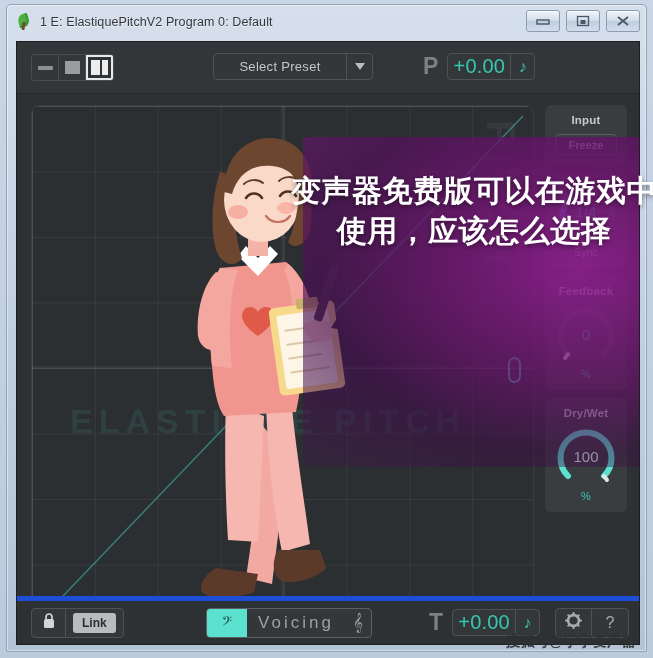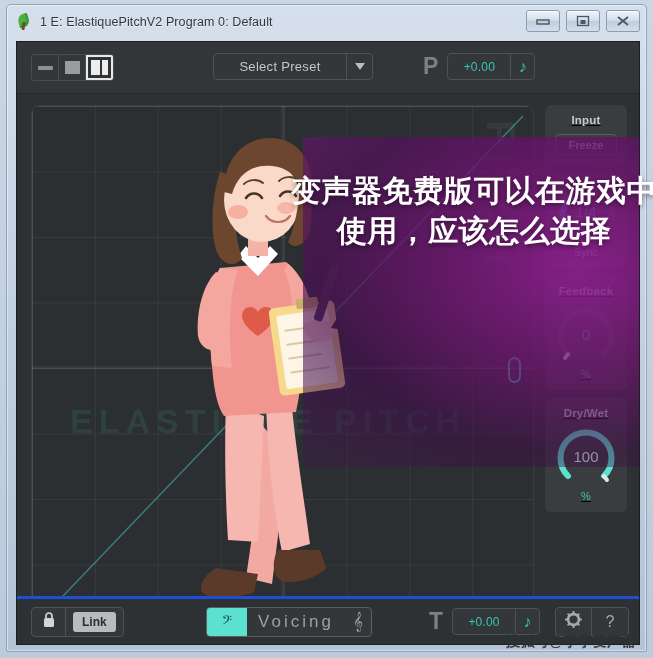--- a/index.html
+++ b/index.html
@@ -150,21 +150,21 @@
   }
   .numfield {
     height: 27px; width: 88px;
     border: 1px solid #4f5254;
     border-radius: 4px;
     background: #343739;
     display: flex; align-items: center;
   }
   .numfield .val {
     flex: 1; text-align: center;
-    font-size: 12px; color: #35c8b2;
+    font-size: 20px; color: #35c8b2;
     letter-spacing: .2px;
   }
   .numfield .note {
     width: 24px; height: 100%;
     border-left: 1px solid #4f5254;
     display: flex; align-items: center; justify-content: center;
     font-size: 16px; color: #35c8b2;
   }
 
   
@@ -252,21 +252,20 @@
     left: 528px; top: 63px;
     width: 82px; height: 524px;
   }
   .card {
     background: #3a3d3f;
     border-radius: 6px;
     width: 82px;
     padding: 9px 0 10px;
     text-align: center;
     margin-bottom: 8px;
-    text-decoration: underline;
   }
   .card-title {
     font-size: 11.5px; color: #c7cacc;
     font-weight: bold; letter-spacing: .2px;
     margin-bottom: 8px;
   }
   .freeze-btn {
     display: inline-flex; align-items: center; justify-content: center;
     width: 62px; height: 21px;
     border: 1px solid #5c5f61; border-radius: 4px;
@@ -282,21 +281,21 @@
   .knob-unit {
     font-size: 11px; color: #35c8b2; margin-top: 1px;
   }
   .sync-label { font-size: 10.5px; color: #c0c3c5; margin-top: 2px; }
 
   
   .bottombar {
     position: absolute; left: 0; bottom: 0;
     width: 100%; height: 48px;
     background: #2e3133;
-    border-top: 3px solid #1d4ed8;
+    border-top: 5px solid #1d4ed8;
     display: flex; align-items: center;
   }
   .lock-link {
     position: absolute; left: 14px;
     display: flex; align-items: center;
     border: 1px solid #4f5254; border-radius: 4px;
     background: #343739; height: 30px;
   }
   .lockbox {
     width: 34px; height: 100%;

